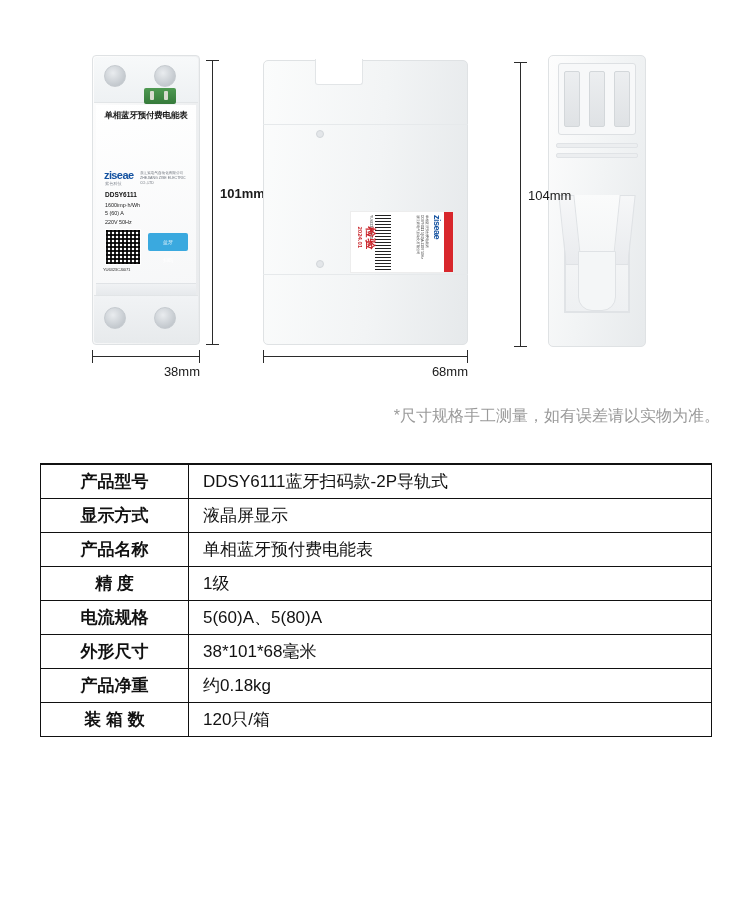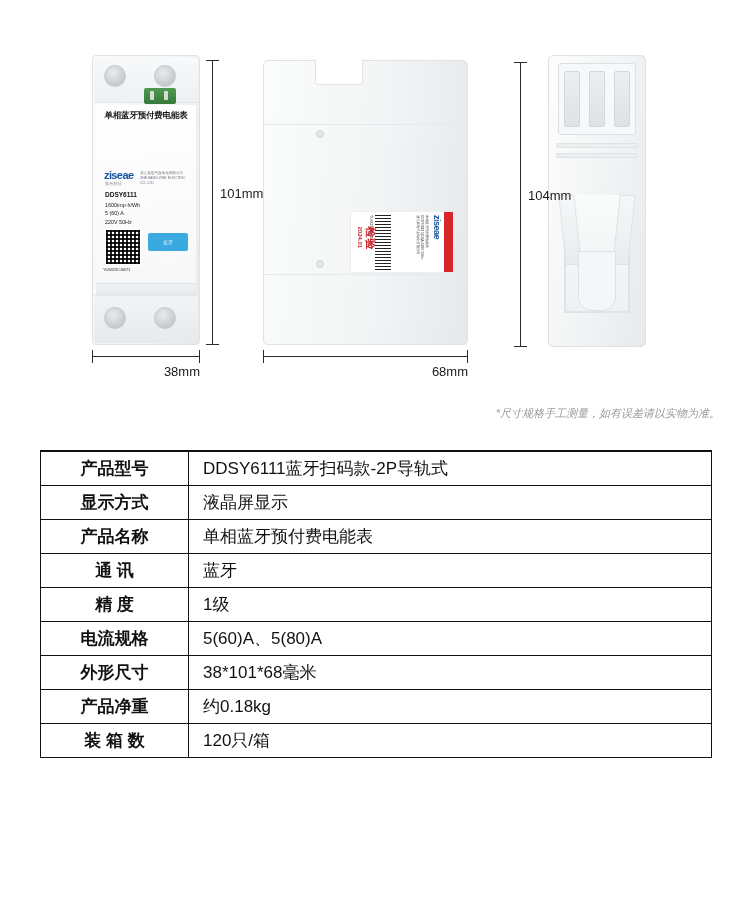--- a/index.html
+++ b/index.html
@@ -271,31 +271,32 @@
   }
   .dim-h .cap-l, .dim-h .cap-r {
     position: absolute; top: 0; width: 1px; height: 13px; background: #2b2b2b;
   }
   .dim-h .txt {
     position: absolute; top: 14px; width: 100%; text-align: right; white-space: nowrap;
   }
 
   .note {
     position: absolute; right: 30px; top: 406px;
-    font-size: 11px; color: #9a9a9a; font-style: italic;
+    font-size: 16px; color: #9a9a9a;
   }
 
   
   .spec-wrap {
     position: absolute; left: 40px; top: 450px; width: 672px;
   }
   table.spec {
     width: 672px;
     border-collapse: collapse;
     table-layout: fixed;
+    margin-top: 13px;
   }
   table.spec td {
     border: 1px solid #111;
     height: 34px;
     font-size: 17px;
     color: #111;
     padding: 0 8px;
   }
   table.spec td.k {
     width: 148px;
@@ -346,21 +347,21 @@
       <div class="bar-strip"></div>
       <div class="cap-bot"></div>
       <div class="screwhole sh3"></div>
       <div class="screwhole sh4"></div>
     </div>
 
     <div class="dim dim-v" style="left:206px; top:60px; height:285px;">
       <div class="cap-t" style="top:0;"></div>
       <div class="line" style="height:285px;"></div>
       <div class="cap-b" style="top:284px;"></div>
-      <div class="txt" style="top:126px;">101mm</div>
+      <div class="txt" style="top:126px;font-weight:bold;">101mm</div>
     </div>
 
     <div class="dim dim-h" style="left:92px; top:350px; width:108px;">
       <div class="cap-l" style="left:0;"></div>
       <div class="line" style="width:108px;"></div>
       <div class="cap-r" style="left:107px;"></div>
       <div class="txt">38mm</div>
     </div>
 
     <div class="dev2">
@@ -428,24 +429,20 @@
         </tr>
         <tr>
           <td class="k">显示方式</td>
           <td class="v">液晶屏显示</td>
         </tr>
         <tr>
           <td class="k">产品名称</td>
           <td class="v">单相蓝牙预付费电能表</td>
         </tr>
         <tr>
-          <td class="k">通  讯</td>
-          <td class="v">蓝牙</td>
-        </tr>
-        <tr>
           <td class="k">精  度</td>
           <td class="v">1级</td>
         </tr>
         <tr>
           <td class="k">电流规格</td>
           <td class="v">5(60)A、5(80)A</td>
         </tr>
         <tr>
           <td class="k">外形尺寸</td>
           <td class="v">38*101*68毫米</td>

